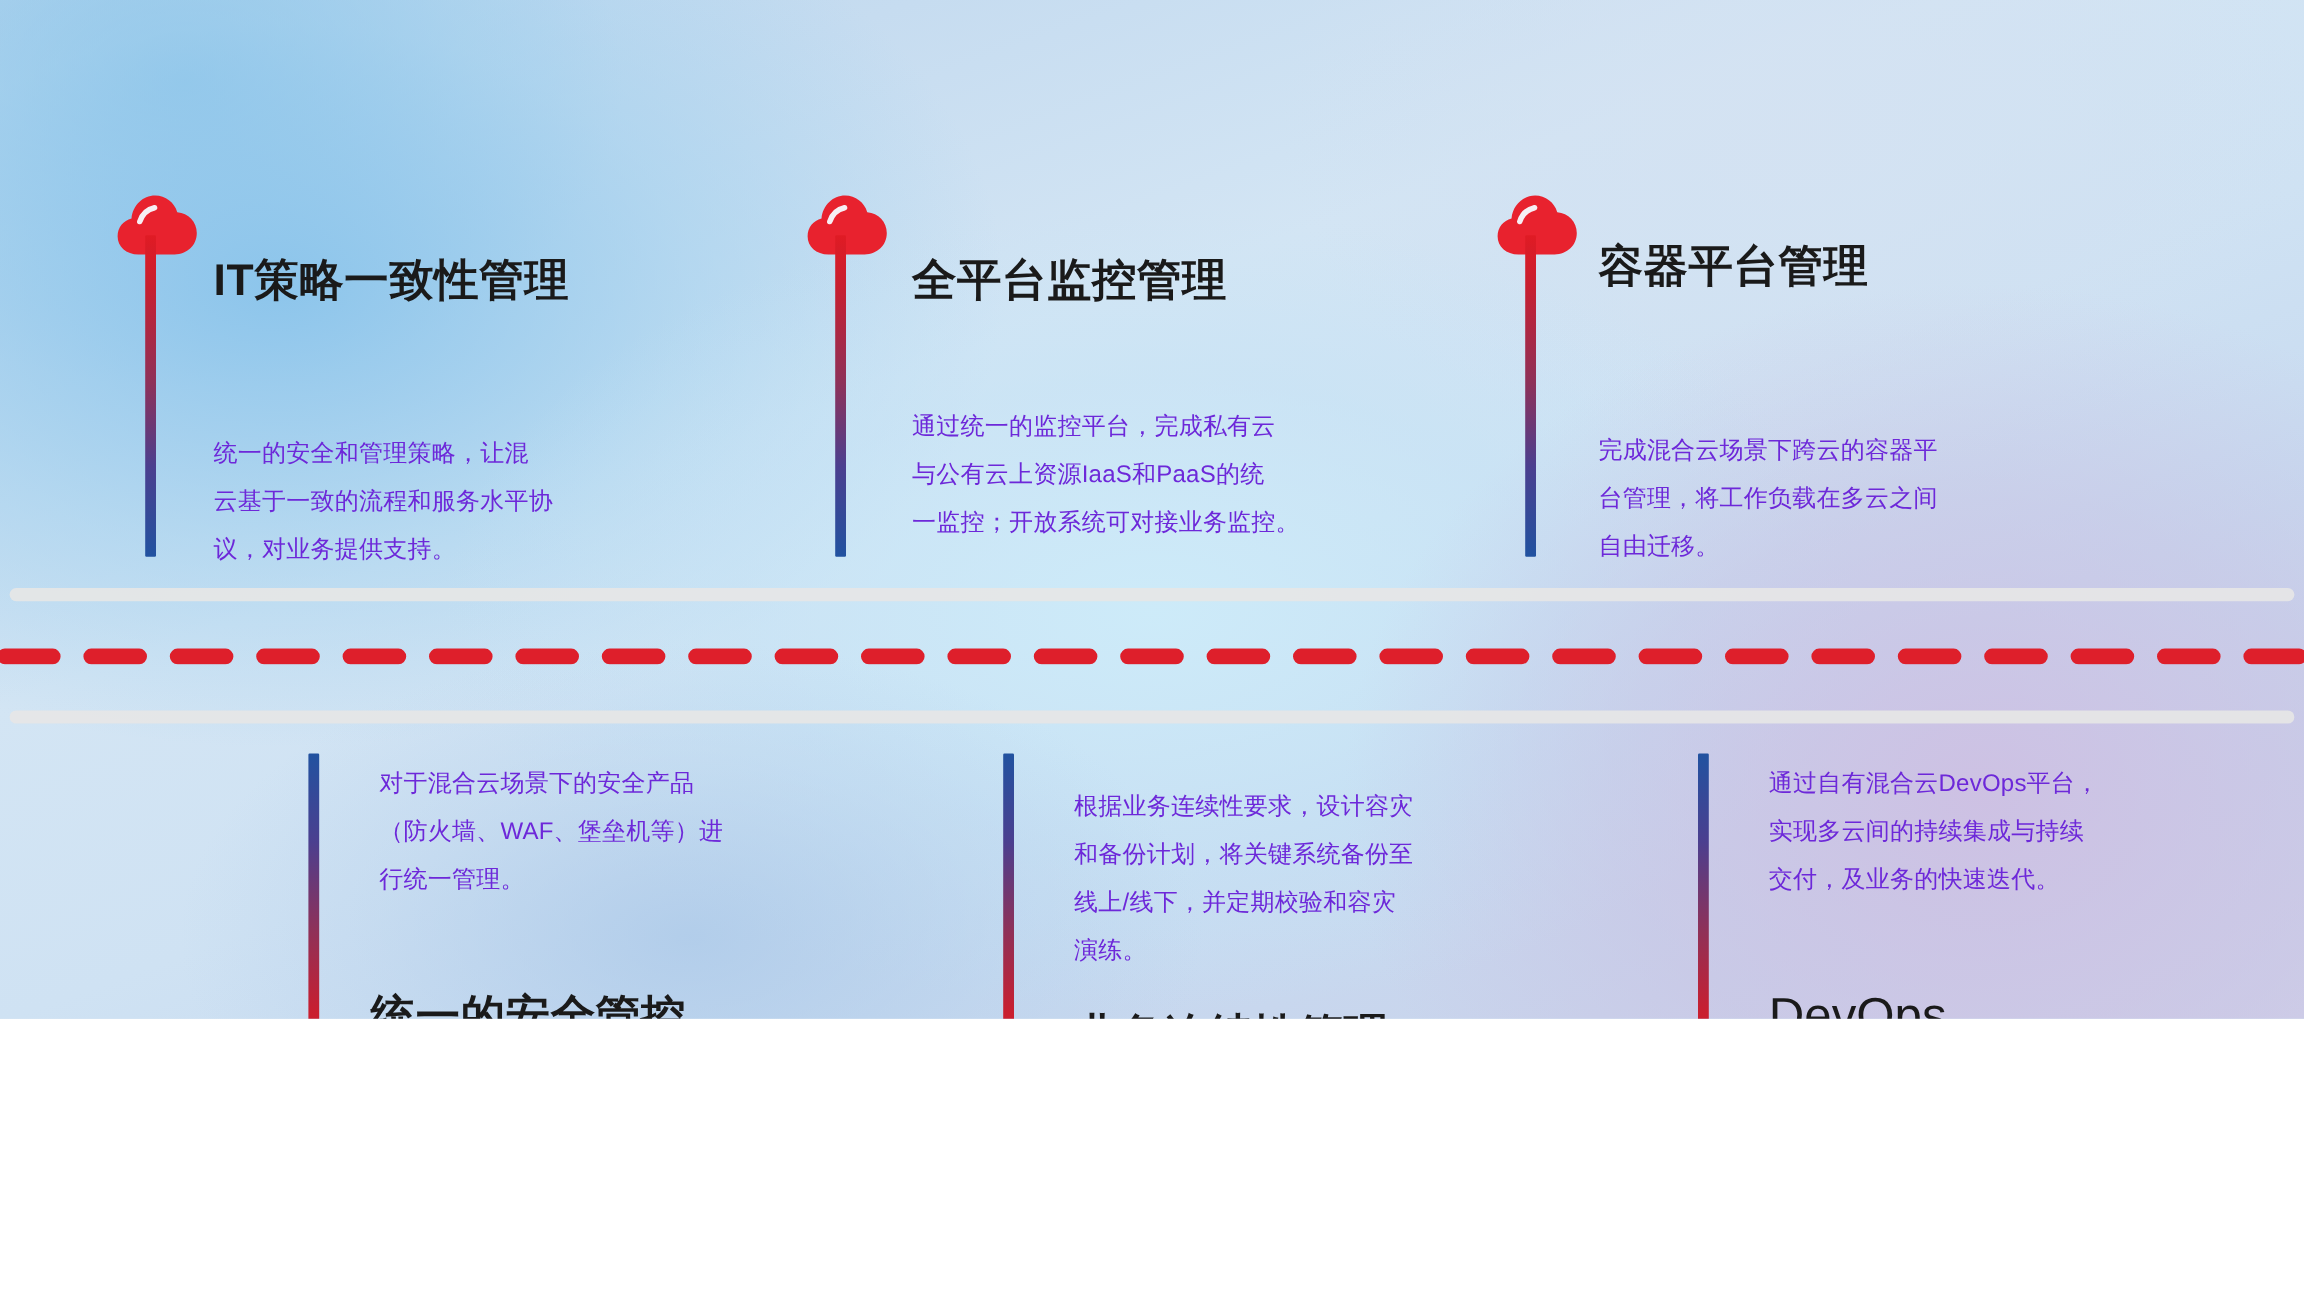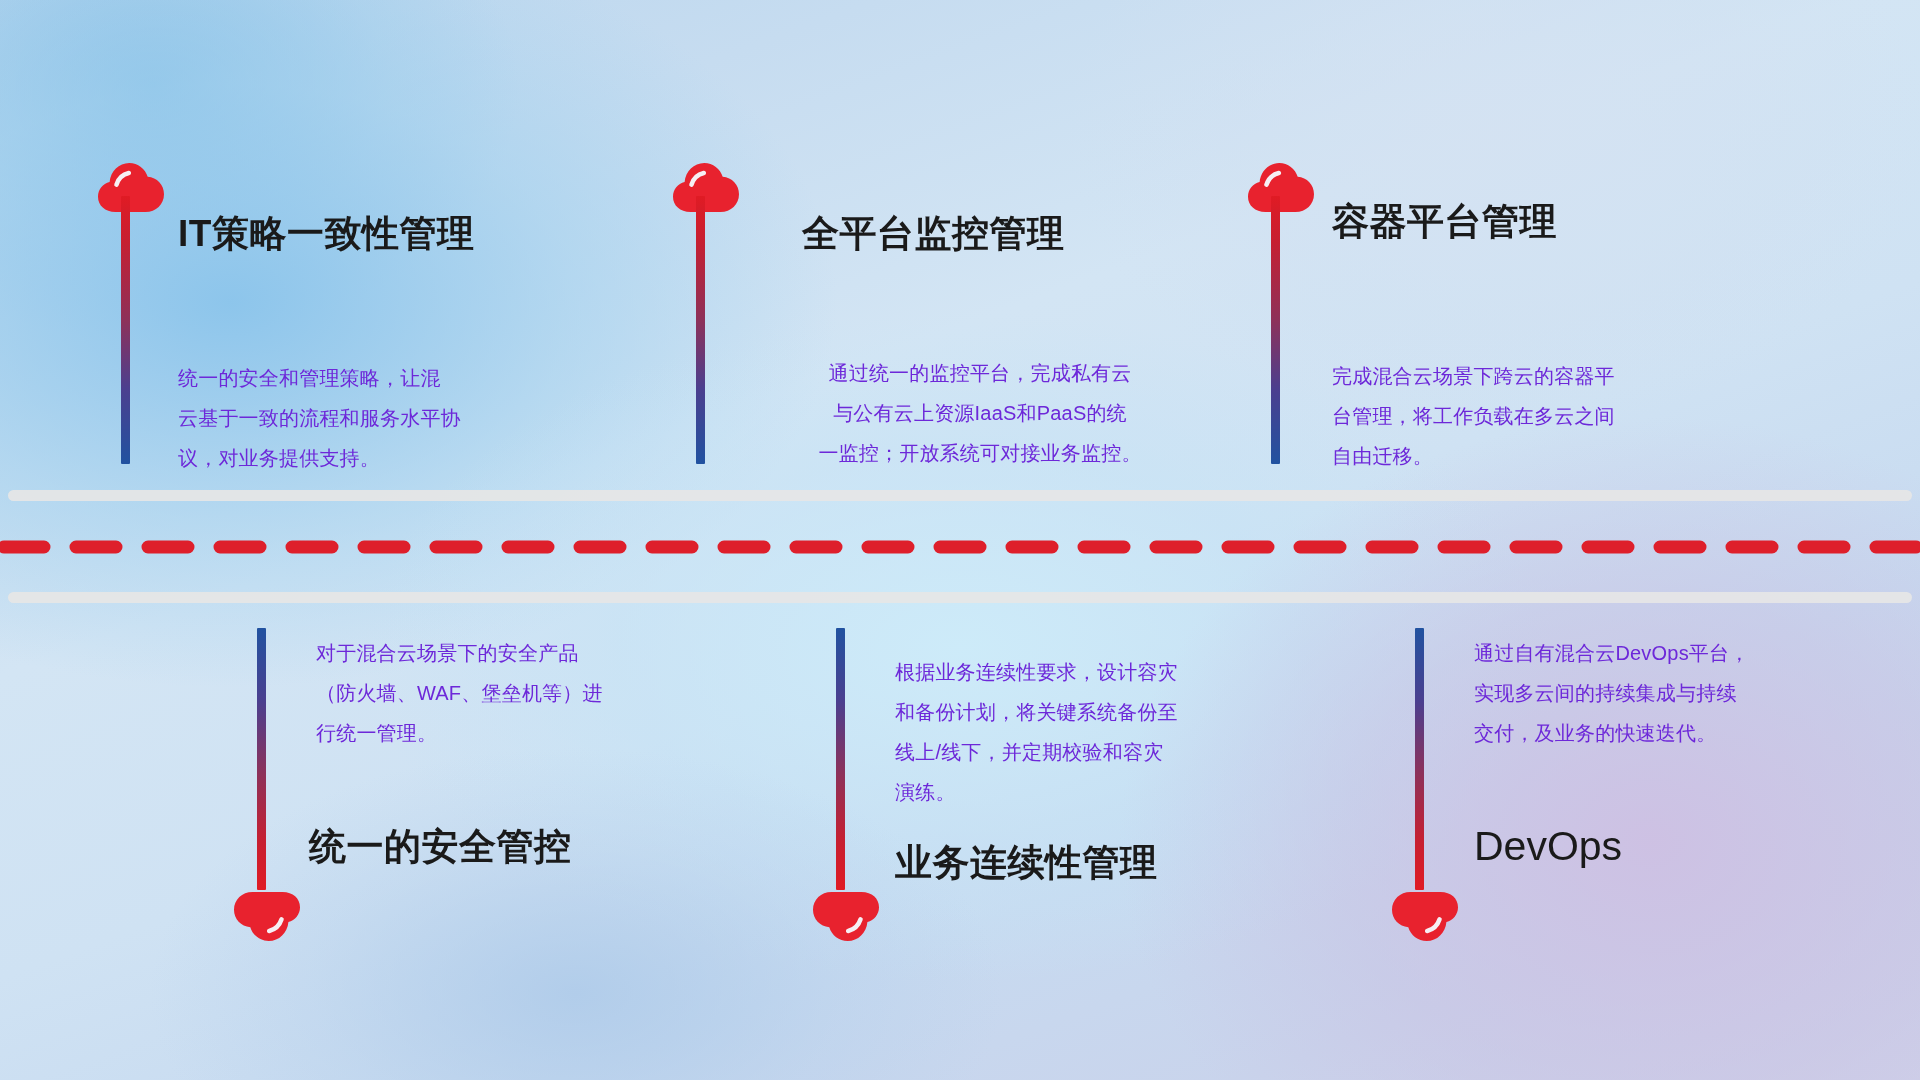--- a/index.html
+++ b/index.html
@@ -8,21 +8,21 @@
     padding: 0;
     width: 1920px;
     height: 1080px;
     overflow: hidden;
     font-family: "Liberation Sans", "DejaVu Sans", sans-serif;
   }
 
   #stage {
     position: relative;
     width: 1920px;
-    height: 1080px;
+    height: 849px;
     overflow: hidden;
     background: #cfe0f0;
   }
 
   
   .bg-layer { position: absolute; inset: 0; }
 
   .bg-base {
     background: linear-gradient(160deg,
        #b9d6ee 0%,
@@ -162,22 +162,22 @@
   </div>
 
   <div class="item">
     <div class="cloud" style="left:670px; top:158px;">
       <svg viewBox="0 0 72 56" xmlns="http://www.w3.org/2000/svg">
         <path d="M20.5 54C10 54 3 47.5 3 38.8c0-7.2 4.8-13 11.6-14.7C15.5 13.4 23.9 5 34.3 5c8.6 0 16 5.8 18.4 13.8 9.3 0.6 16.3 8 16.3 17.4C69 46.4 61 54 50.5 54z" fill="#e8222e"></path>
         <path d="M21.5 26.6c1.9-5.9 6.6-10.2 12.3-11.5" fill="none" stroke="#f7fbff" stroke-width="4.6" stroke-linecap="round" opacity="0.95"></path>
       </svg>
     </div>
     <div class="stem stem-top" style="left:696px; top:196px; height:268px;"></div>
-    <div class="heading" style="left:760px; top:212px;margin-left:42px;">全平台监控管理</div>
-    <div class="body-text" style="left:760px; top:353px; width:440px;text-align:center;">通过统一的监控平台，完成私有云
+    <div class="heading" style="left:760px; top:212px;">全平台监控管理</div>
+    <div class="body-text" style="left:760px; top:336px; width:440px;">通过统一的监控平台，完成私有云
 与公有云上资源IaaS和PaaS的统
 一监控；开放系统可对接业务监控。</div>
   </div>
 
   <div class="item">
     <div class="cloud" style="left:1245px; top:158px;">
       <svg viewBox="0 0 72 56" xmlns="http://www.w3.org/2000/svg">
         <path d="M20.5 54C10 54 3 47.5 3 38.8c0-7.2 4.8-13 11.6-14.7C15.5 13.4 23.9 5 34.3 5c8.6 0 16 5.8 18.4 13.8 9.3 0.6 16.3 8 16.3 17.4C69 46.4 61 54 50.5 54z" fill="#e8222e"></path>
         <path d="M21.5 26.6c1.9-5.9 6.6-10.2 12.3-11.5" fill="none" stroke="#f7fbff" stroke-width="4.6" stroke-linecap="round" opacity="0.95"></path>
       </svg>

